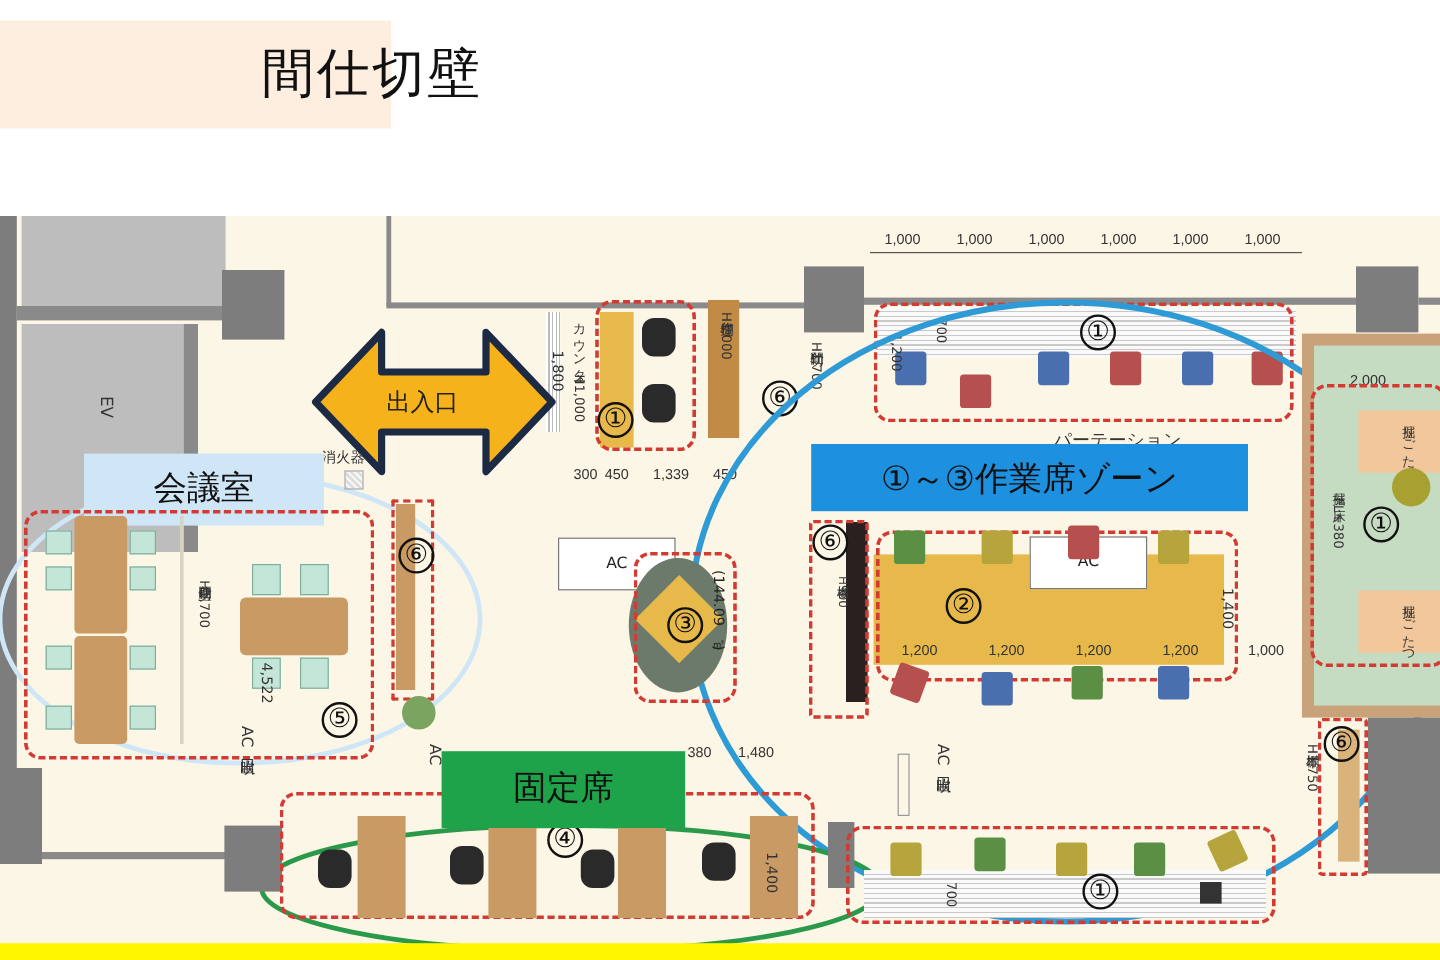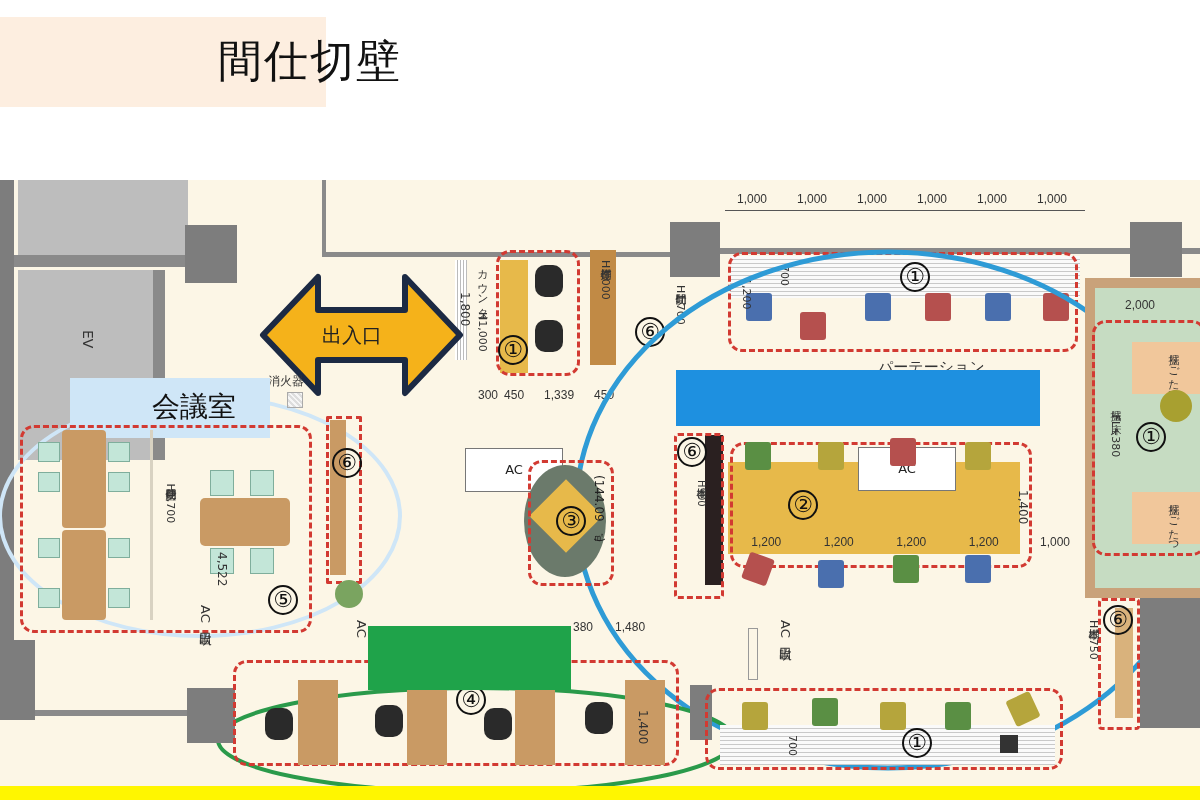--- a/index.html
+++ b/index.html
@@ -105,21 +105,21 @@
     <ellipse cx="200" cy="336" rx="200" ry="120" fill="none" stroke="#cfe6f7" stroke-width="4"></ellipse>
 
     <ellipse cx="476" cy="560" rx="258" ry="52" fill="none" stroke="#2a9a4a" stroke-width="4"></ellipse>
   </svg>
   <div class="abs" style="left:322px;top:142px;font-size:20px;color:#222;">出入口</div>
 
   <div class="abs" style="left:268px;top:193px;font-size:12px;color:#333;">消火器</div>
   <div class="abs" style="left:287px;top:212px;width:14px;height:14px;background:repeating-linear-gradient(45deg,#ddd 0 2px,#f6f6f6 2px 4px);border:1px solid #aaa;"></div>
 
   <div class="abs" style="left:70px;top:198px;width:200px;height:60px;background:#cfe6f7;"></div>
-  <div class="abs label-box" style="left:70px;top:208px;width:200px;padding-left:24px;">会議室</div>
+  <div class="abs label-box" style="left:70px;top:208px;width:200px;">会議室</div>
   <div class="abs dash" style="left:20px;top:245px;width:286px;height:202px;"></div>
   <div class="abs wood" style="left:62px;top:250px;width:44px;height:98px;border-radius:4px;"></div>
   <div class="abs wood" style="left:62px;top:350px;width:44px;height:90px;border-radius:4px;"></div>
   <div class="abs mint" style="left:38px;top:262px;width:20px;height:18px;"></div>
   <div class="abs mint" style="left:38px;top:292px;width:20px;height:18px;"></div>
   <div class="abs mint" style="left:38px;top:358px;width:20px;height:18px;"></div>
   <div class="abs mint" style="left:38px;top:408px;width:20px;height:18px;"></div>
   <div class="abs mint" style="left:108px;top:262px;width:20px;height:18px;"></div>
   <div class="abs mint" style="left:108px;top:292px;width:20px;height:18px;"></div>
   <div class="abs mint" style="left:108px;top:358px;width:20px;height:18px;"></div>
@@ -173,24 +173,25 @@
   <div class="abs" style="left:730px;top:355px;width:290px;display:flex;justify-content:space-around;">
     <span class="dim">1,200</span>
     <span class="dim">1,200</span>
     <span class="dim">1,200</span>
     <span class="dim">1,200</span>
   </div>
   <div class="abs vtxt" style="left:1016px;top:310px;font-size:12px;">1,400</div>
   <div class="abs dim" style="left:1040px;top:355px;">1,000</div>
 
   <div class="abs" style="left:676px;top:190px;width:364px;height:56px;background:#1e90e0;"></div>
+  <div class="abs label-box" style="left:676px;top:200px;width:364px;color:#111;">①～③作業席ゾーン</div>
 
   <div class="abs" style="left:1085px;top:98px;width:115px;height:320px;background:#c9a27a;"></div>
   <div class="abs" style="left:1095px;top:108px;width:105px;height:300px;background:#c6dcc2;"></div>
-  <div class="abs dim" style="left:1125px;top:118px;">2,000</div>
+  <div class="abs dim" style="left:1125px;top:130px;">2,000</div>
   <div class="abs dash" style="left:1092px;top:140px;width:108px;height:230px;"></div>
   <div class="abs" style="left:1132px;top:162px;width:68px;height:52px;background:#f1c79b;"></div>
   <div class="abs vtxt" style="left:1165px;top:166px;">掘りごたつ</div>
   <div class="abs" style="left:1132px;top:312px;width:68px;height:52px;background:#f1c79b;"></div>
   <div class="abs vtxt" style="left:1165px;top:316px;">掘りごたつ</div>
   <div class="abs vtxt" style="left:1107px;top:222px;">掘り床FL+380</div>
   <div class="abs num" style="left:1136px;top:242px;">①</div>
   <div class="abs" style="left:1160px;top:210px;width:32px;height:32px;border-radius:50%;background:#a8a030;"></div>
 
   <div class="abs dgray" style="left:1140px;top:418px;width:60px;height:130px;"></div>
@@ -225,15 +226,16 @@
   <div class="abs blackchair" style="left:585px;top:522px;"></div>
   <div class="abs num" style="left:456px;top:505px;">④</div>
   <div class="abs vtxt" style="left:636px;top:530px;font-size:12px;">1,400</div>
   <div class="abs" style="left:573px;top:440px;display:flex;gap:22px;">
     <span class="dim">380</span>
     <span class="dim">1,480</span>
   </div>
   <div class="abs vtxt" style="left:354px;top:440px;font-size:13px;">AC</div>
 
   <div class="abs" style="left:368px;top:446px;width:203px;height:64px;background:#1fa34a;"></div>
+  <div class="abs label-box" style="left:368px;top:458px;width:203px;">固定席</div>
 </div>
 
 <div class="abs yellow"></div>
 
 </body></html>

